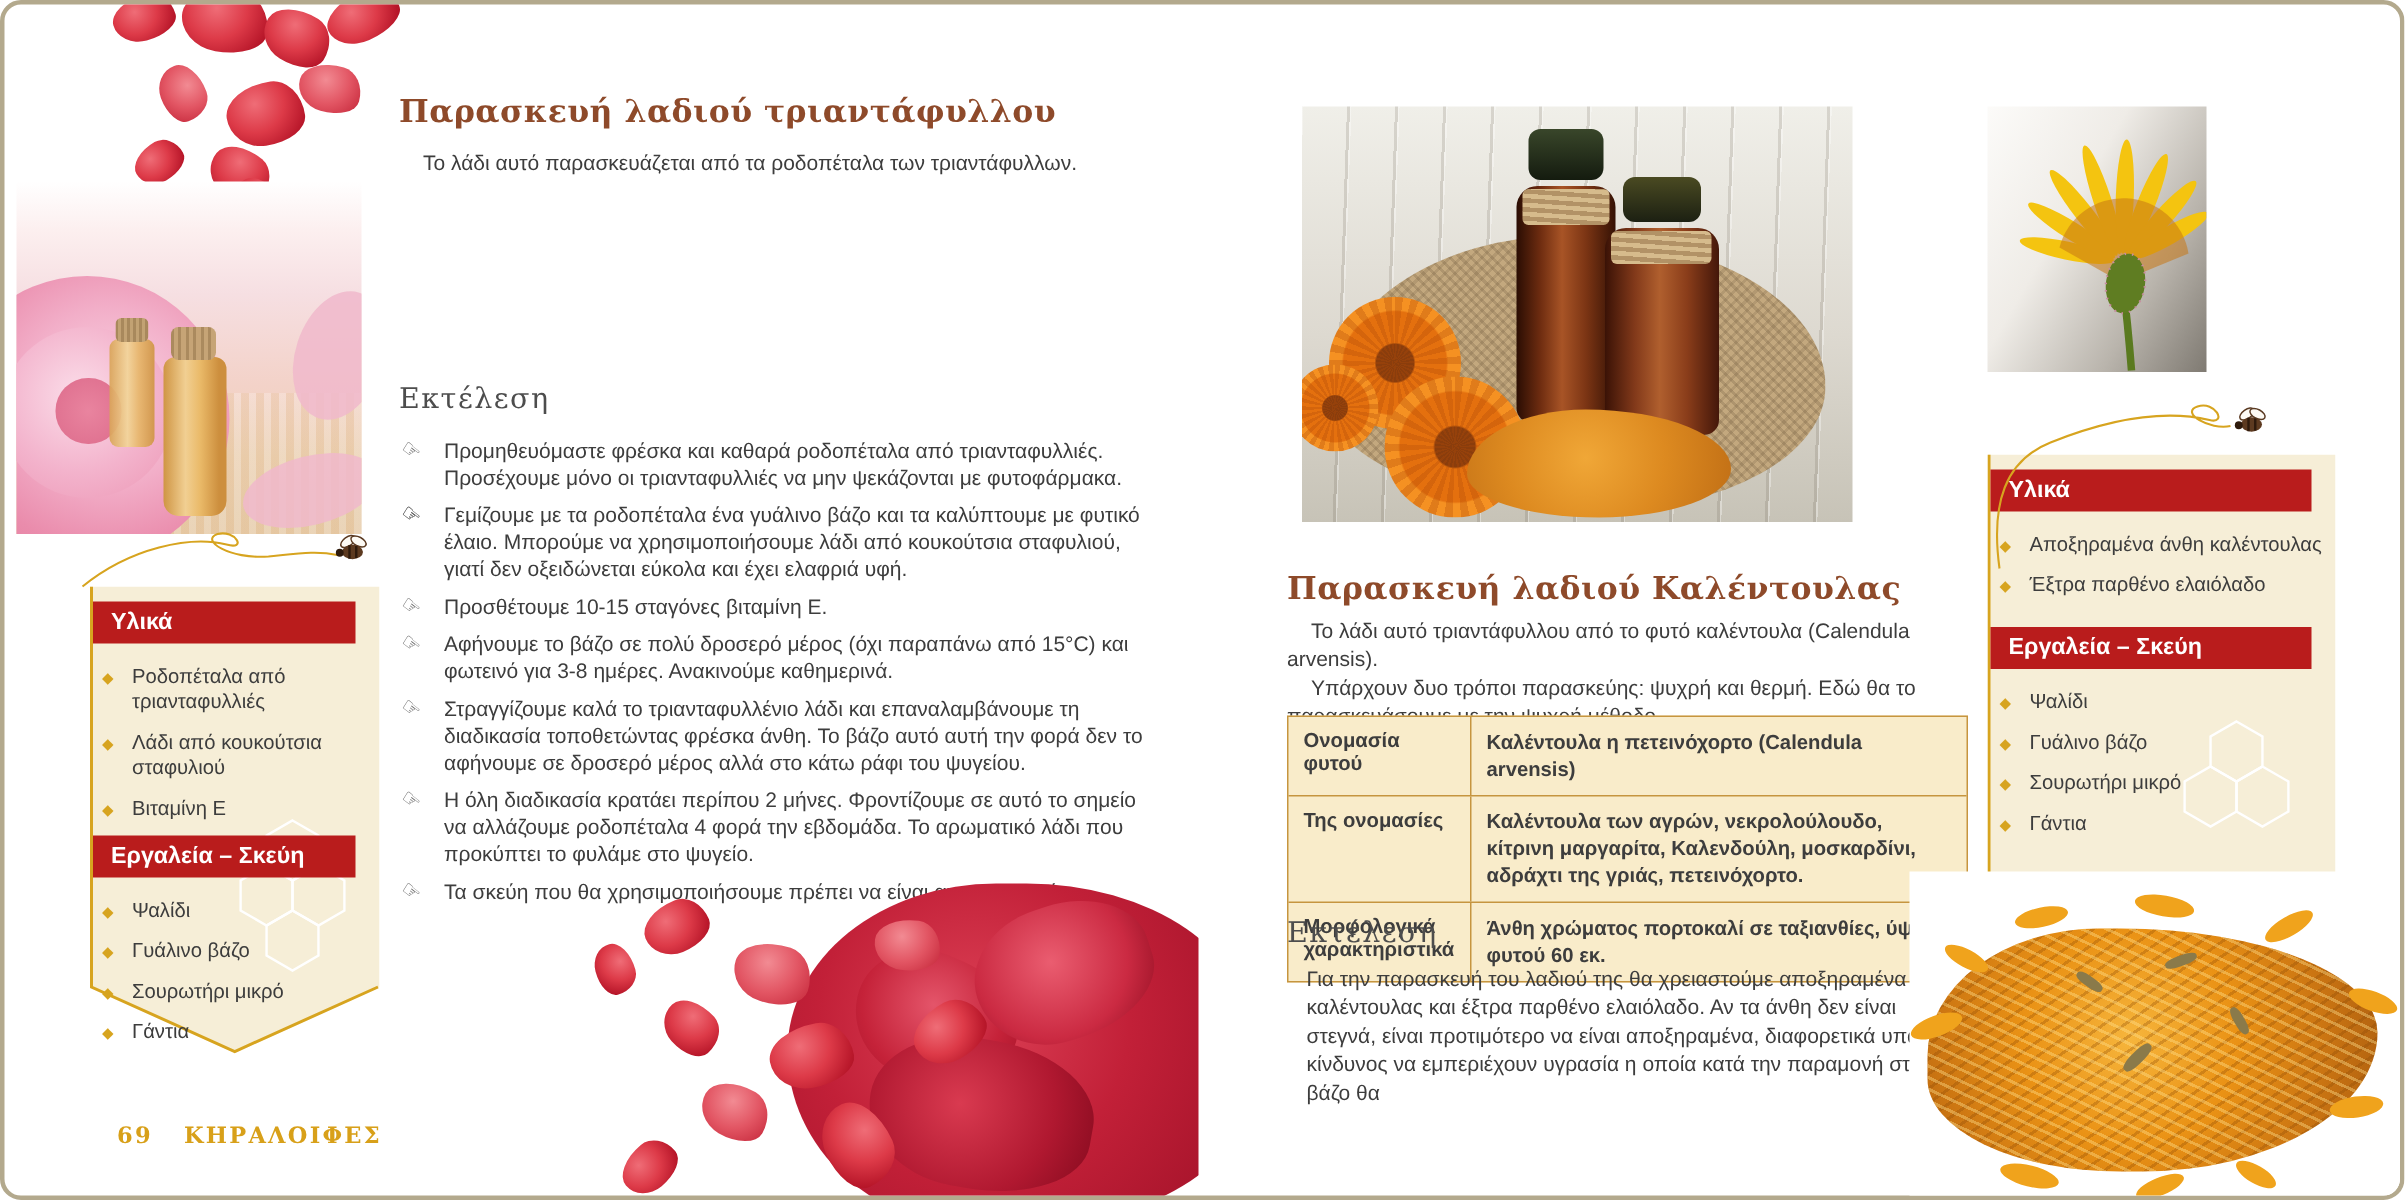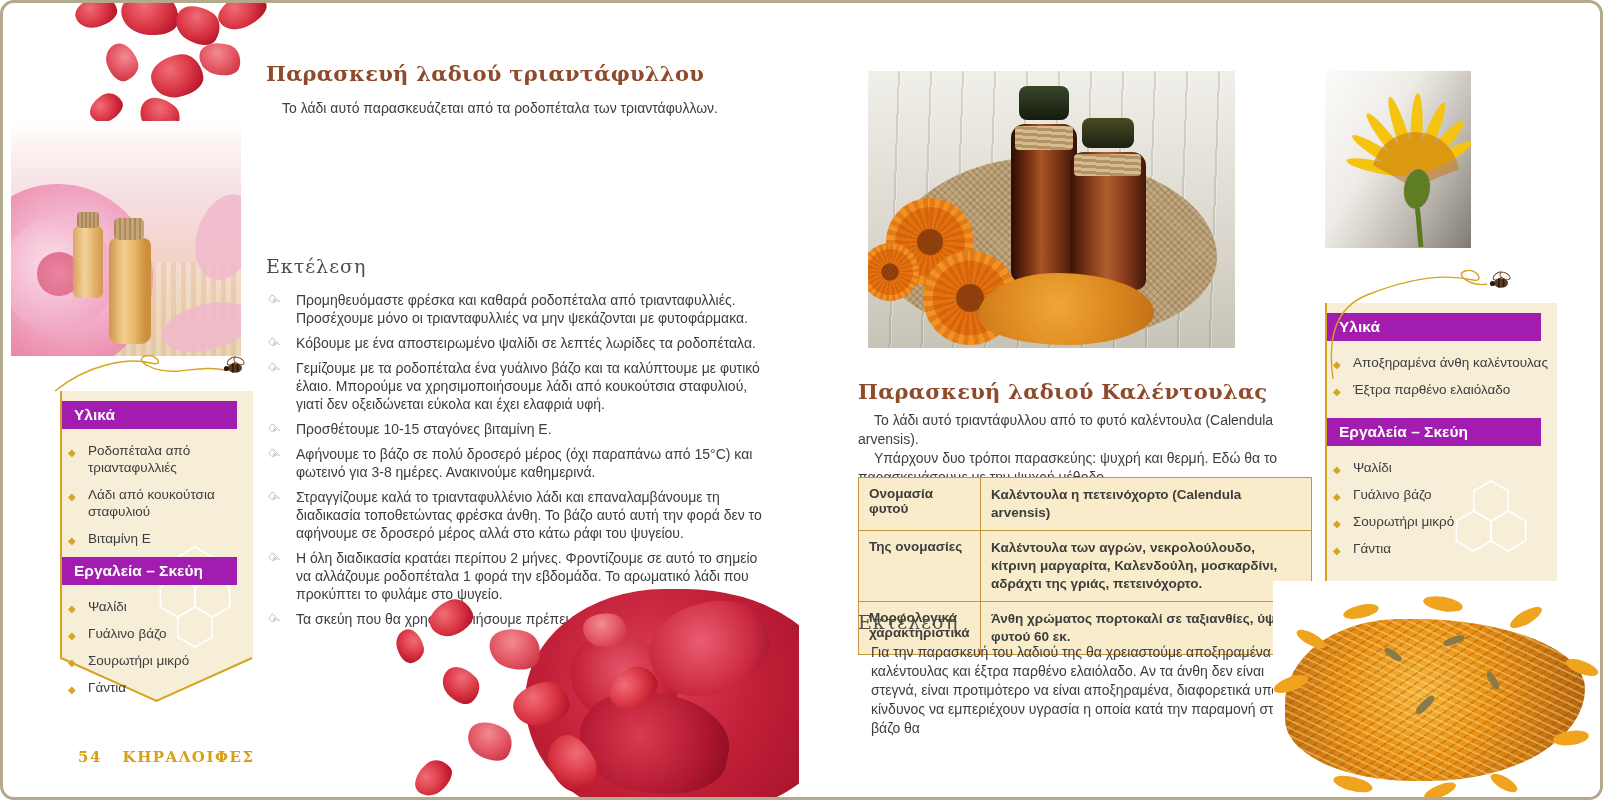--- a/index.html
+++ b/index.html
@@ -35,21 +35,21 @@
   .step{position:relative; padding-left:30px; margin-bottom:7px; font-size:14px; line-height:18px;}
   .step-bullet{
     position:absolute; left:2px; top:0; font-size:14px; color:#5a5a5a;
     display:inline-block; transform:rotate(38deg);
   }
   
   .banner{position:absolute;}
   .banner-svg{position:absolute; left:0; top:0;}
   .banner-content{position:absolute; left:0; top:0; width:100%;}
   .sb-header{
-    background:#a21caf; color:#fff; font-weight:bold; font-size:15.5px;
+    background:#b91c1c; color:#fff; font-weight:bold; font-size:15.5px;
     padding:5px 12px; margin:10px 16px 13px 2px;
   }
   .sb-item{position:relative; padding-left:28px; margin-bottom:10px; font-size:13.5px; line-height:17px;}
   .diamond{position:absolute; left:8px; top:2px; font-size:10px; color:#d7a41f;}
   .bee-svg{position:absolute; z-index:3;}
   .hex-svg{position:absolute;}
   
   .footer{
     position:absolute; left:75px; top:745px; font-family:"DejaVu Serif", serif;
     font-weight:bold; font-size:15px; color:#d8a019; letter-spacing:1.5px;
@@ -222,36 +222,36 @@
 
 
   <div class="exec-heading" style="left:263px;top:252px;">Εκτέλεση</div>
 
   <div class="steps" style="left:263px;top:288px;">
     <div class="step">
       <span class="step-bullet">☞</span>
       <span>Προμηθευόμαστε φρέσκα και καθαρά ροδοπέταλα από τριανταφυλλιές. Προσέχουμε μόνο οι τριανταφυλλιές να μην ψεκάζονται με φυτοφάρμακα.</span></div>
     <div class="step">
       <span class="step-bullet">☞</span>
-      <span>Κόβουμε με ένα αποστειρωμένο ψαλίδι σε λεπτές λωρίδες τα ροδοπέταλα.</span></div>
+      </div>
     <div class="step">
       <span class="step-bullet">☞</span>
       <span>Γεμίζουμε με τα ροδοπέταλα ένα γυάλινο βάζο και τα καλύπτουμε με φυτικό έλαιο. Μπορούμε να χρησιμοποιήσουμε λάδι από κουκούτσια σταφυλιού, γιατί δεν οξειδώνεται εύκολα και έχει ελαφριά υφή.</span></div>
     <div class="step">
       <span class="step-bullet">☞</span>
       <span>Προσθέτουμε 10-15 σταγόνες βιταμίνη Ε.</span></div>
     <div class="step">
       <span class="step-bullet">☞</span>
       <span>Αφήνουμε το βάζο σε πολύ δροσερό μέρος (όχι παραπάνω από 15°C) και φωτεινό για 3-8 ημέρες. Ανακινούμε καθημερινά.</span></div>
     <div class="step">
       <span class="step-bullet">☞</span>
       <span>Στραγγίζουμε καλά το τριανταφυλλένιο λάδι και επαναλαμβάνουμε τη διαδικασία τοποθετώντας φρέσκα άνθη. Το βάζο αυτό αυτή την φορά δεν το αφήνουμε σε δροσερό μέρος αλλά στο κάτω ράφι του ψυγείου.</span></div>
     <div class="step">
       <span class="step-bullet">☞</span>
-      <span>Η όλη διαδικασία κρατάει περίπου 2 μήνες. Φροντίζουμε σε αυτό το σημείο να αλλάζουμε ροδοπέταλα 1 φορά την εβδομάδα. Το αρωματικό λάδι που προκύπτει το φυλάμε στο ψυγείο.</span></div>
+      <span>Η όλη διαδικασία κρατάει περίπου 2 μήνες. Φροντίζουμε σε αυτό το σημείο να αλλάζουμε ροδοπέταλα 4 φορά την εβδομάδα. Το αρωματικό λάδι που προκύπτει το φυλάμε στο ψυγείο.</span></div>
     <div class="step">
       <span class="step-bullet">☞</span>
       <span>Τα σκεύη που θα χρησιμοποιήσουμε πρέπει να είναι αποστειρωμένα.</span></div>
   </div>
 
   <div class="photo" style="left:390px;top:570px;width:406px;height:226px;">
     <div class="blob" style="right:-36px;top:16px;width:310px;height:230px;"></div>
     <div class="blob" style="right:120px;top:64px;width:110px;height:86px;transform:rotate(24deg);
          background:radial-gradient(circle at 45% 40%, #e4556a 0%, #c52239 60%, #a01228 100%);"></div>
     <div class="blob" style="right:30px;top:30px;width:120px;height:90px;transform:rotate(-18deg);
@@ -264,21 +264,21 @@
     <div class="petal" style="left:120px;top:110px;width:56px;height:42px;transform:rotate(-10deg);"></div>
     <div class="petal light" style="left:74px;top:150px;width:46px;height:36px;transform:rotate(30deg);"></div>
     <div class="petal" style="left:150px;top:168px;width:58px;height:44px;transform:rotate(66deg);"></div>
     <div class="petal" style="left:20px;top:190px;width:40px;height:30px;transform:rotate(-40deg);"></div>
     <div class="petal light" style="left:190px;top:40px;width:44px;height:34px;transform:rotate(8deg);"></div>
     <div class="petal" style="left:215px;top:96px;width:50px;height:38px;transform:rotate(-28deg);"></div>
     <div class="petal" style="left:0px;top:60px;width:34px;height:26px;transform:rotate(75deg);"></div>
   </div>
 
   <div class="footer">
-    <span class="pn">54</span>
+    <span class="pn">69</span>
     <span>ΚΗΡΑΛΟΙΦΕΣ</span>
   </div>
 
   <div class="photo cal-photo">
     <div class="cal-burlap"></div>
     <div class="cal-bottle" style="left:39%;bottom:24%;width:66px;height:196px;">
       <div class="cb-cap" style="left:8px;top:0;width:50px;height:34px;background:linear-gradient(180deg,#39462a,#141b0f);"></div>
       <div class="cb-body" style="height:158px;background:linear-gradient(90deg,#2a0d03 0%,#6e2c10 24%,#a85426 46%,#7c3514 70%,#351205 100%);"></div>
       <div class="cb-twine" style="top:40px;height:24px;"></div>
     </div>

